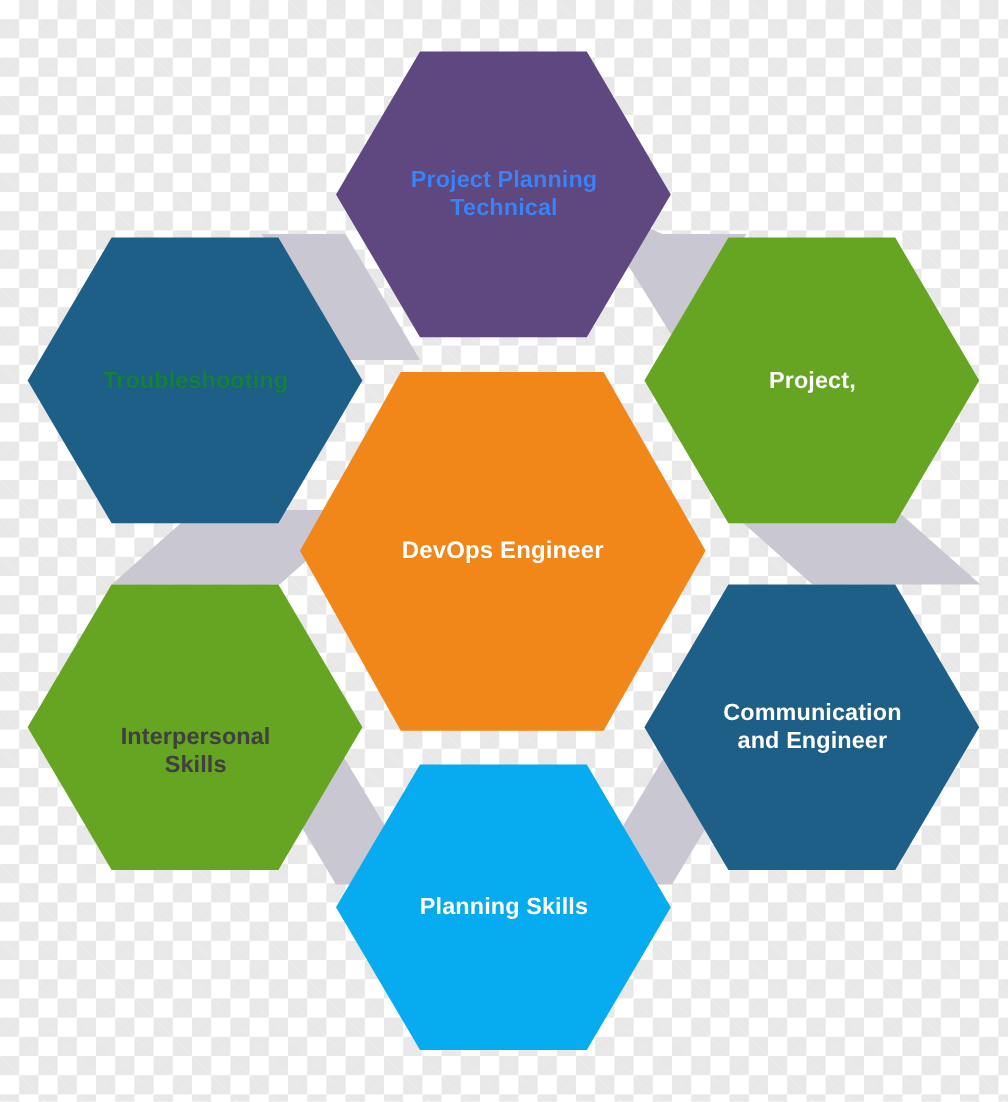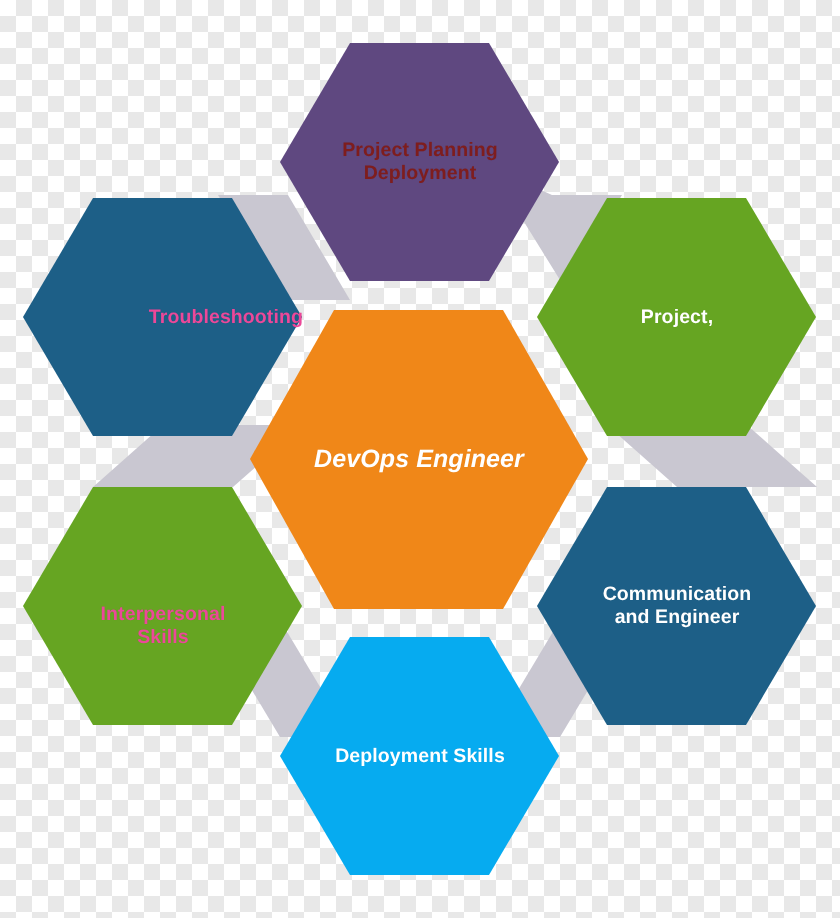--- a/index.html
+++ b/index.html
@@ -41,21 +41,21 @@
     color: #ffffff;
     font-weight: bold;
     line-height: 1.18;
     letter-spacing: 0.1px;
     pointer-events: none;
     text-rendering: geometricPrecision;
     text-shadow: 0 0 1px rgba(0,0,0,0.08);
   }
   .hex-label span { display: block; width: 100%; }
   .lbl-outer { font-size: 19.5px; }
-  .lbl-center { font-size: 25px; font-style: italic; }
+  .lbl-center { font-size: 20px; }
 </style>
 </head>
 <body>
 
 <div id="diagram-root">
 
   <svg id="hex-svg" viewBox="0 0 840 918" xmlns="http://www.w3.org/2000/svg">
 
     <g fill="#C9C7D1">
 
@@ -83,54 +83,54 @@
       <polygon points="350,637 489,637 559,756 489,875 350,875 280,756" fill="#06ABF0"></polygon>
 
       <polygon points="93,487 232,487 302,606 232,725 93,725 23,606" fill="#66A522"></polygon>
 
       <polygon points="93,198 232,198 302,317 232,436 93,436 23,317" fill="#1D5F87"></polygon>
     </g>
 
     <polygon points="334,310 503,310 588,459 503,609 334,609 250,459" fill="#F08718"></polygon>
   </svg>
 
-  <div class="hex-label lbl-outer" style="left: 280px; top: 43px; width: 280px; height: 238px; color: #7f1d1d;">
+  <div class="hex-label lbl-outer" style="left: 280px; top: 43px; width: 280px; height: 238px; color: #3b82f6;">
     <span>
       <span>Project Planning</span>
-      <span>Deployment</span>
+      <span>Technical</span>
     </span>
   </div>
 
   <div class="hex-label lbl-outer" style="left: 537px; top: 198px; width: 280px; height: 238px; color: rgb(255, 255, 255);">
     <span>
       <span>Project,</span>
     </span>
   </div>
 
   <div class="hex-label lbl-outer" style="left: 537px; top: 487px; width: 280px; height: 238px; color: rgb(255, 255, 255);">
     <span>
       <span>Communication</span>
       <span>and Engineer</span>
     </span>
   </div>
 
   <div class="hex-label lbl-outer" style="left: 280px; top: 637px; width: 280px; height: 238px; color: rgb(255, 255, 255);">
     <span>
-      <span>Deployment Skills</span>
+      <span>Planning Skills</span>
     </span>
   </div>
 
-  <div class="hex-label lbl-outer" style="left: 23px; top: 487px; width: 280px; height: 277px; color: #ec4899;">
+  <div class="hex-label lbl-outer" style="left: 23px; top: 487px; width: 280px; height: 277px; color: #404040;">
     <span>
       <span>Interpersonal</span>
       <span>Skills</span>
     </span>
   </div>
 
-  <div class="hex-label lbl-outer" style="left: 23px; top: 198px; width: 280px; height: 238px; color: #ec4899; text-align: right;">
+  <div class="hex-label lbl-outer" style="left: 23px; top: 198px; width: 280px; height: 238px; color: #15803d;">
     <span>
       <span>Troubleshooting</span>
     </span>
   </div>
 
   <div class="hex-label lbl-center" style="left: 250px; top: 310px; width: 338px; height: 299px; color: rgb(255, 255, 255);">
     <span>
       <span>DevOps Engineer</span>
     </span>
   </div>

